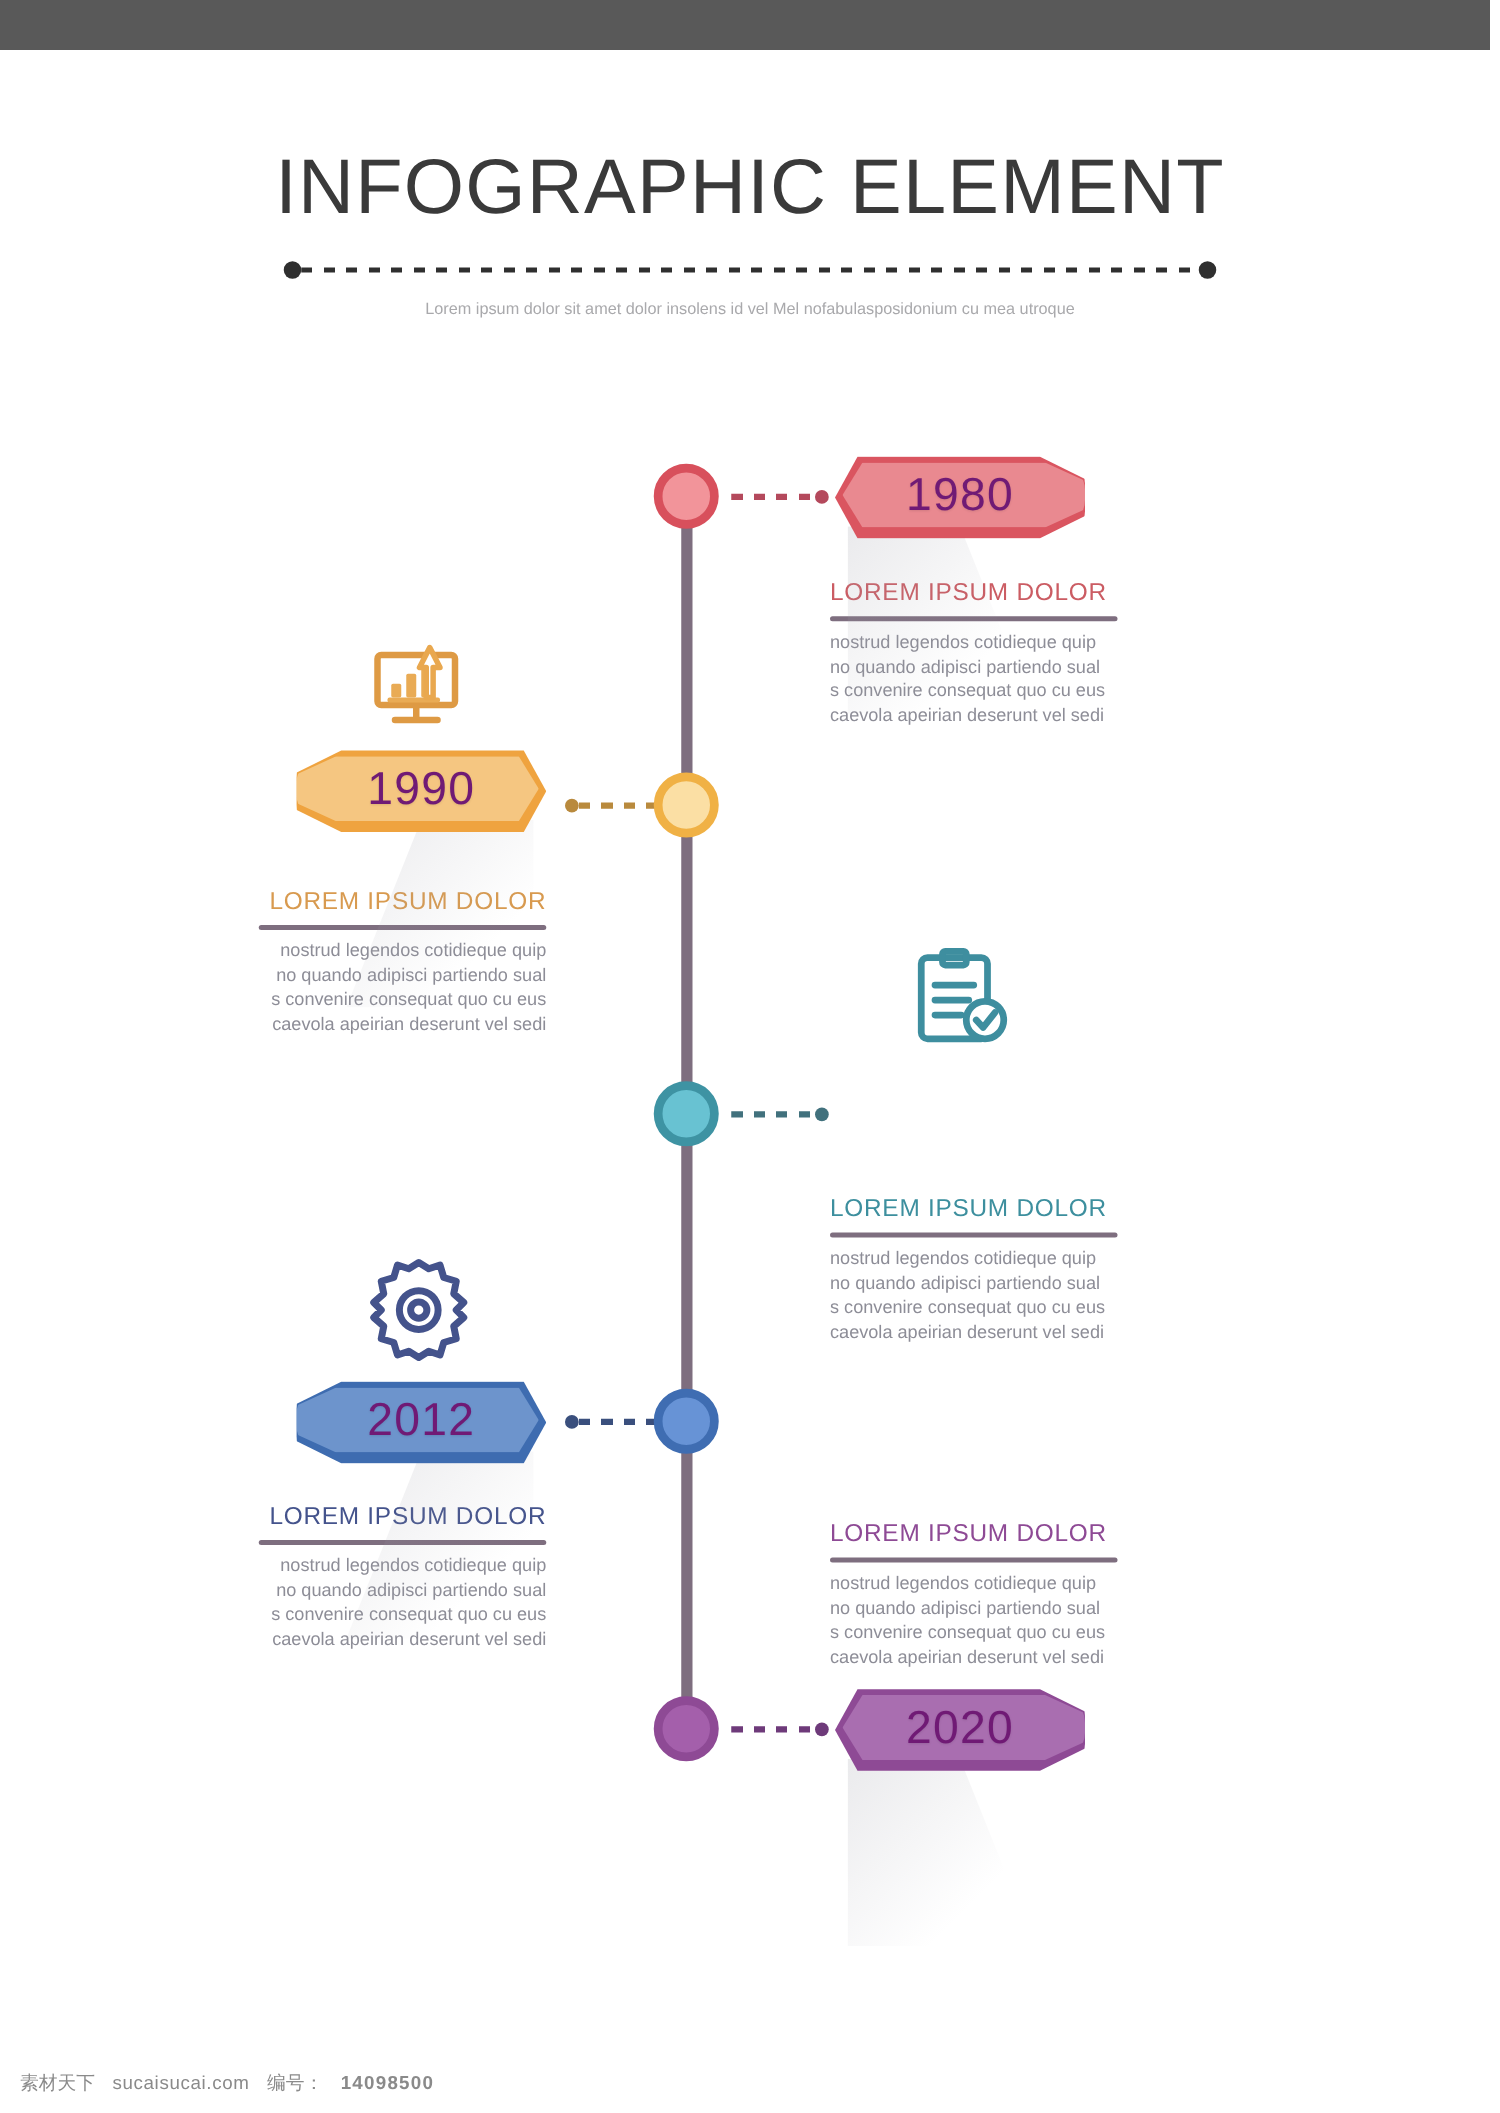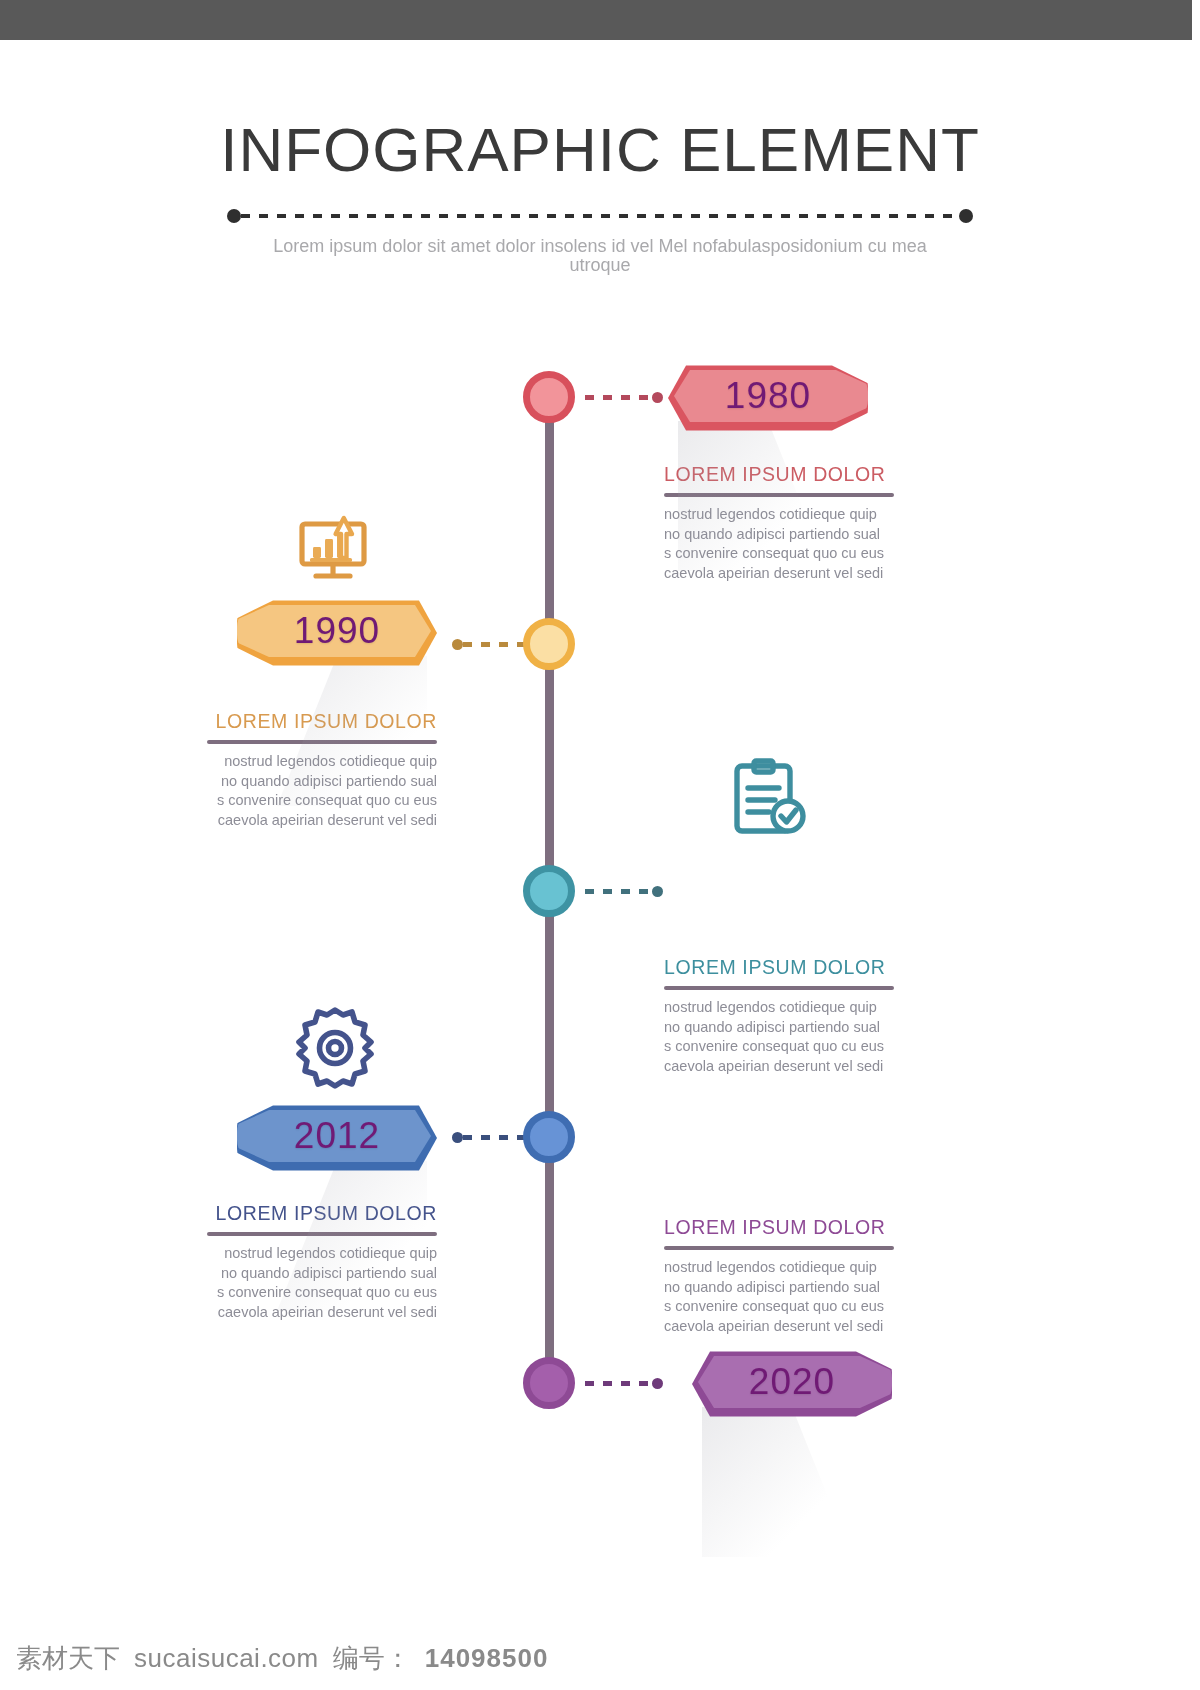--- a/index.html
+++ b/index.html
@@ -48,21 +48,21 @@
   .dashrow .enddot {
     position: absolute; top: 0;
     width: 14px; height: 14px; border-radius: 50%;
     background: #2f2f2f;
   }
   .dashrow .enddot.left { left: 0; }
   .dashrow .enddot.right { right: 0; }
   .subtitle {
     width: 680px; margin: 14px auto 1px auto;
     text-align: center;
-    font-size: 18px;
+    font-size: 13px;
     line-height: 19px;
     color: #a9a9ac;
     font-family: "Liberation Sans", sans-serif;
   }
 
   
   .spine {
     position: absolute;
     left: 545px; top: 400px;
     width: 9px; height: 985px;
@@ -175,21 +175,21 @@
   }
 
   
   .icon { position: absolute; z-index: 2; }
 
   
   .footer {
     position: absolute; left: 16px; bottom: 14px;
     display: flex; align-items: baseline; gap: 14px;
     color: #8a8a8a;
-    font-size: 26px;
+    font-size: 15px;
     font-family: "Liberation Sans", sans-serif;
     white-space: nowrap;
   }
   .footer .site { font-weight: normal; letter-spacing: .5px; }
   .footer .num { font-weight: bold; letter-spacing: 1px; }
 </style>
 </head>
 <body>
 
 <div id="page">
@@ -340,21 +340,21 @@
       <div>no quando adipisci partiendo sual</div>
       <div>s convenire consequat quo cu eus</div>
       <div>caevola apeirian deserunt vel sedi</div>
     </div>
   </div>
   <div class="node" style="left:523px; top:1357px; --ring:#8e4a95; --fill:#a45fab;"></div>
   <div class="connector" style="left:585px; top:1378px; width:78px; --cc:#6e3a7a;">
     <div class="cdash"></div>
     <div class="cdot"></div>
   </div>
-  <div class="badge right" style="left:692px; top:1347px; --dark:#8e4a95; --light:#c08cc6;">
+  <div class="badge right" style="left:668px; top:1347px; --dark:#8e4a95; --light:#c08cc6;">
     <div class="lshadow"></div>
     <div class="shape"></div>
     <div class="inner"></div>
     <div class="year">2020</div>
   </div>
 
   <div class="footer">
     <span>素材天下</span>
     <span class="site">sucaisucai.com</span>
     <span>编号：</span>

